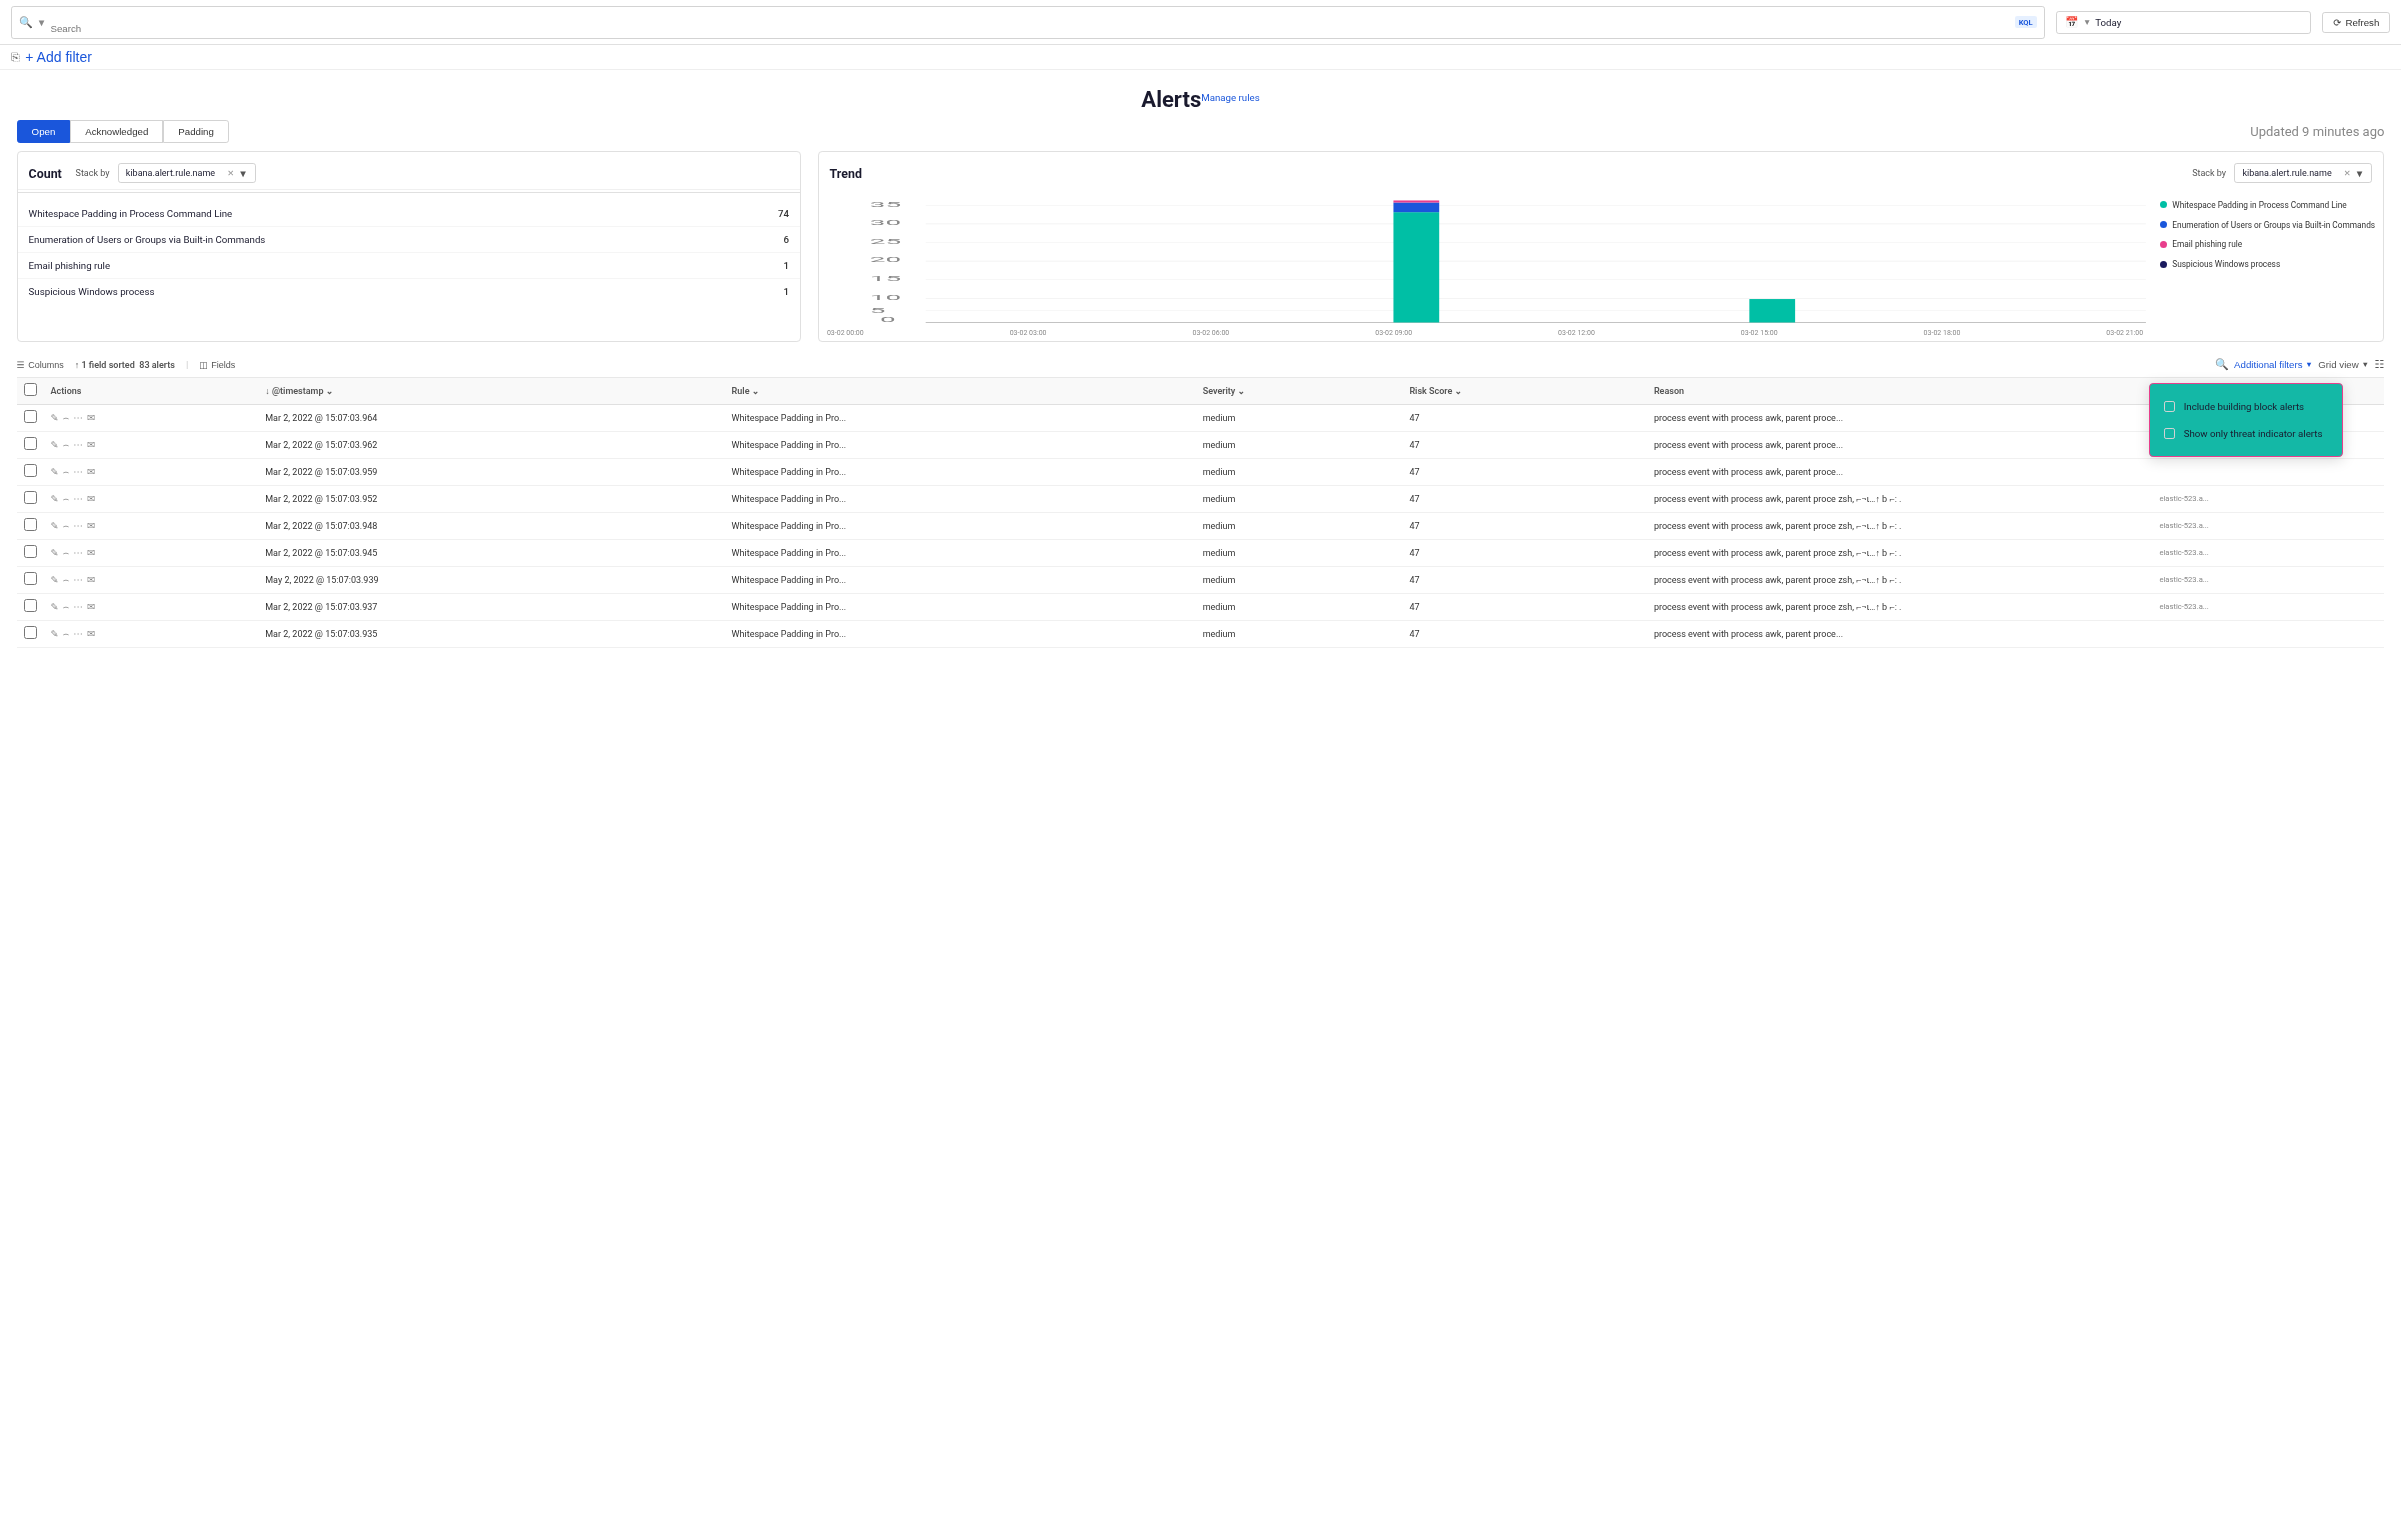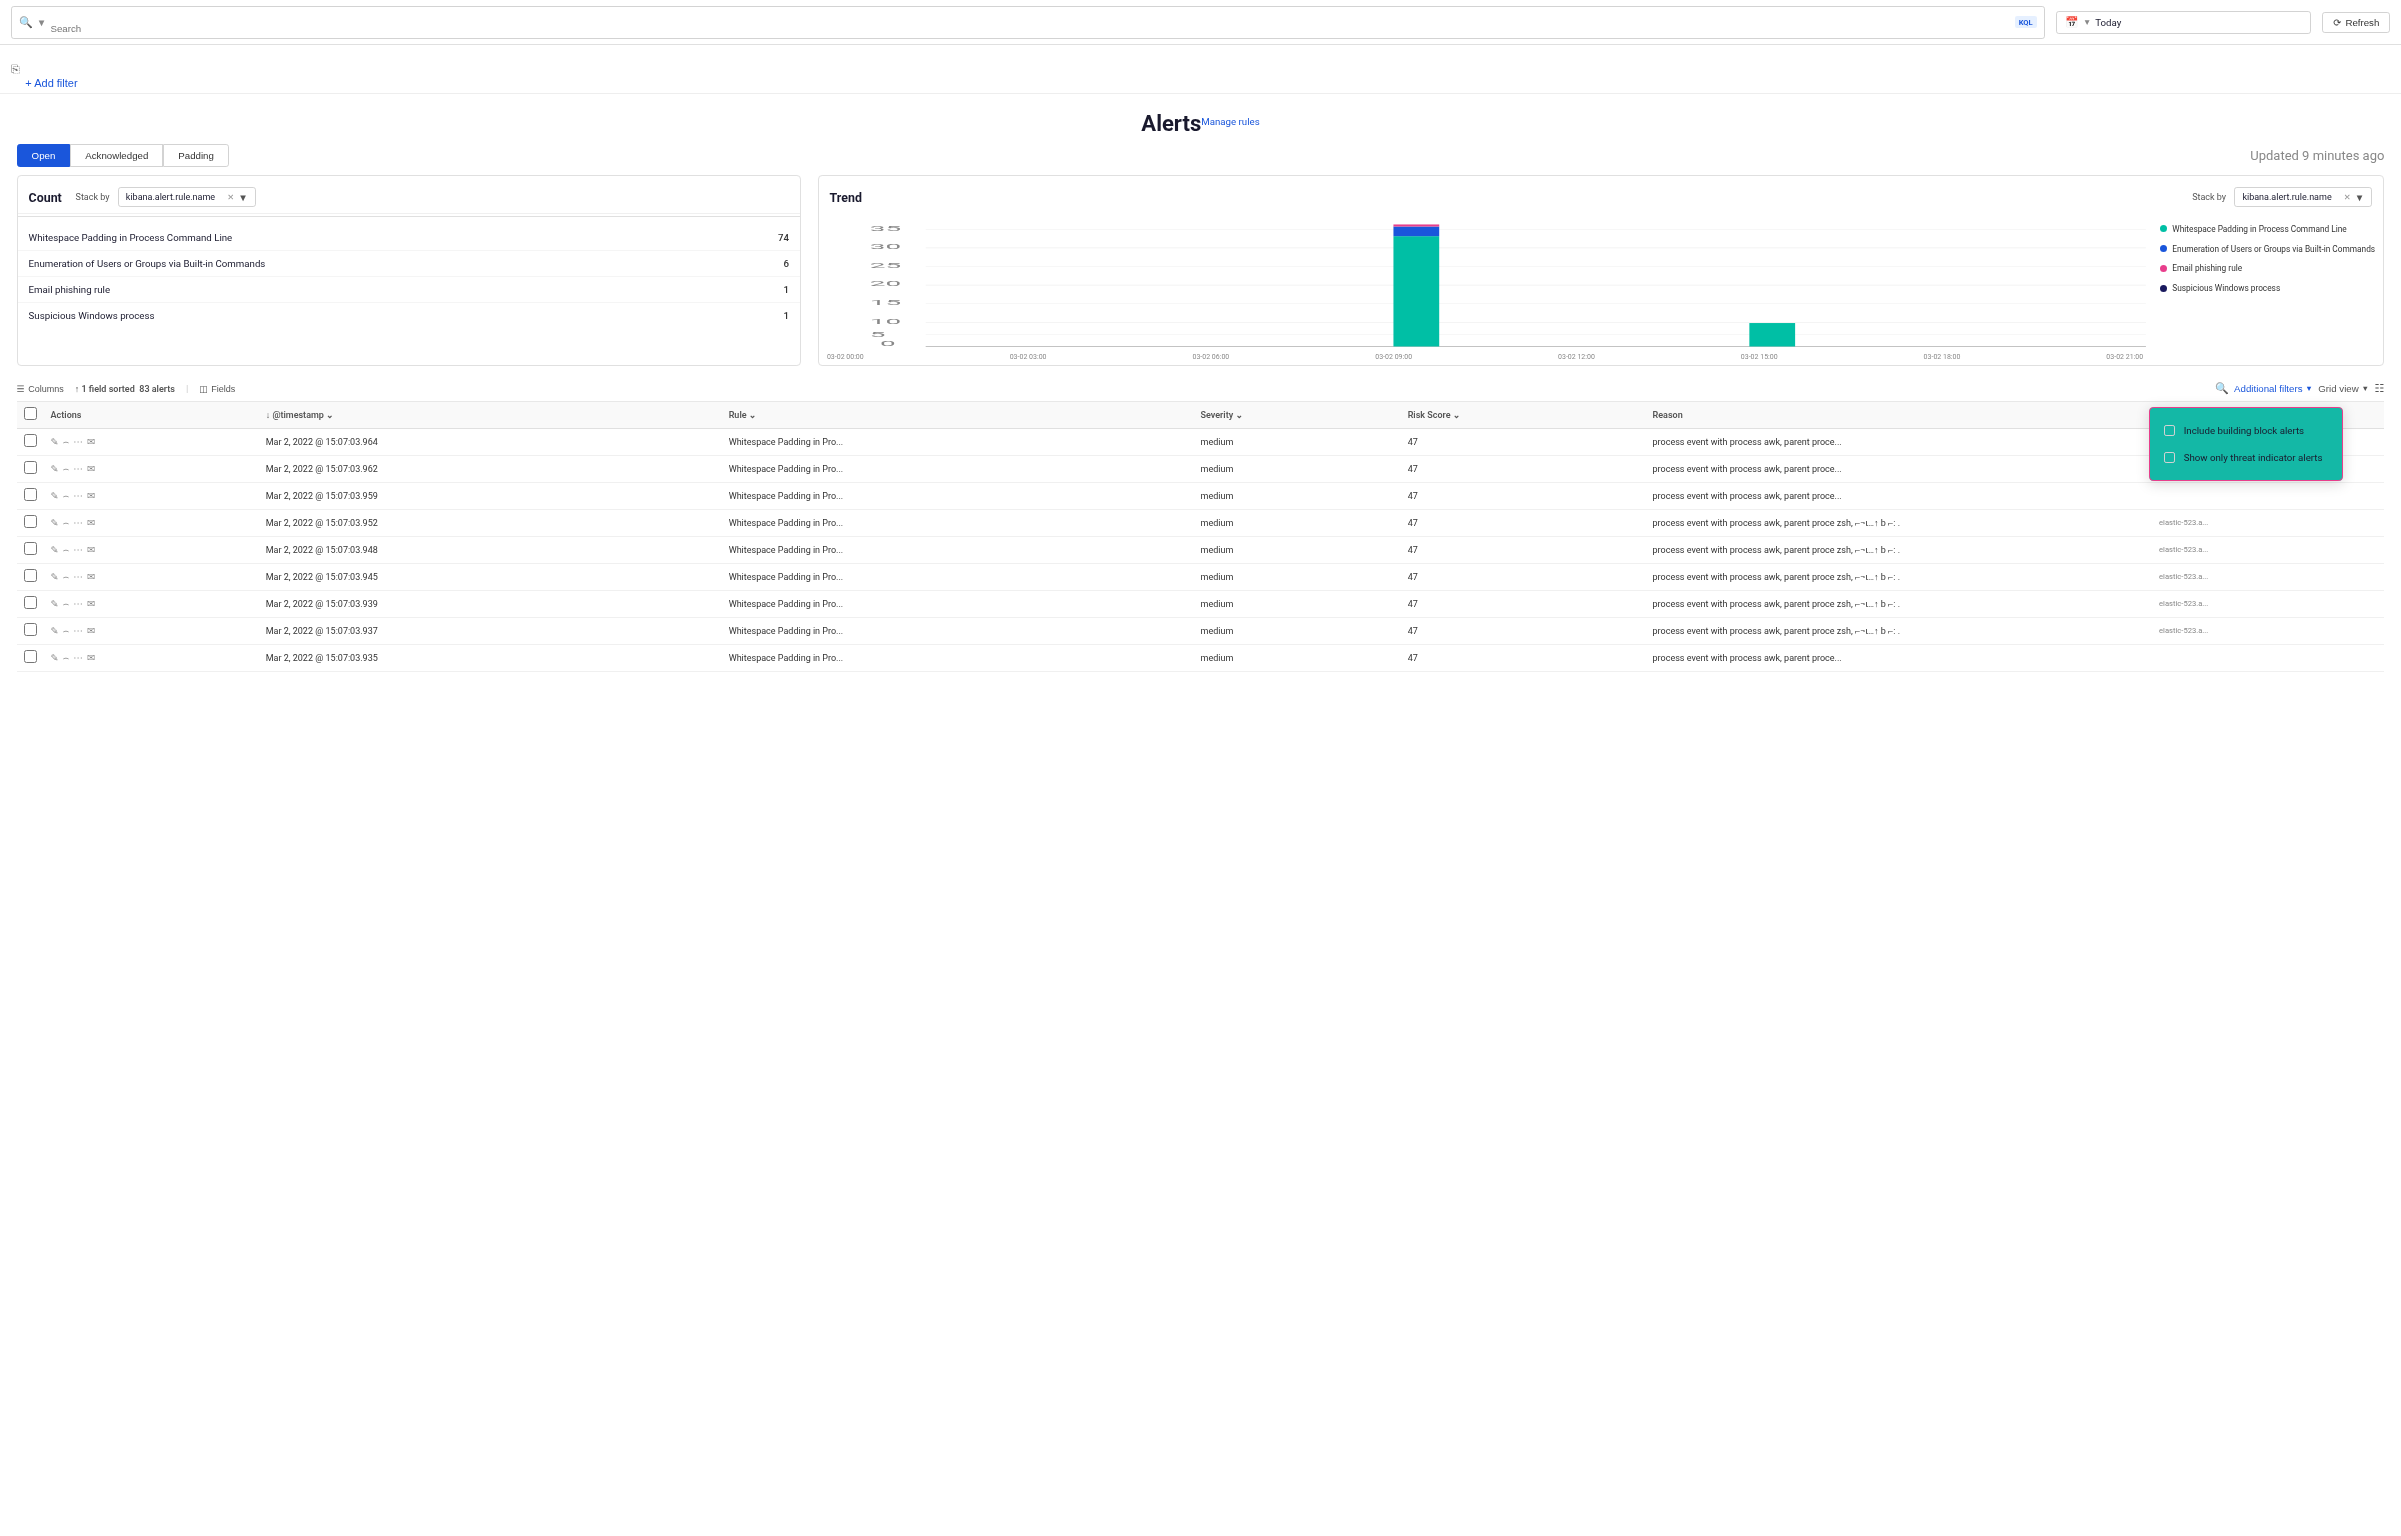--- a/index.html
+++ b/index.html
@@ -14,21 +14,21 @@
     .search-input { border: none; outline: none; flex: 1; font-size: 9.7px; color: #666; background: transparent; margin-top: 12px; }
     .date-picker { display: flex; align-items: center; gap: 4.1px; border: 0.7px solid #d3d3d3; border-radius: 2.8px; padding: 4.1px 8.3px; margin-left: 5.5px; background: #fff; cursor: pointer; }
     .cal-icon { color: #666; font-size: 11px; }
     .refresh-btn { display: flex; align-items: center; gap: 4.1px; border: 0.7px solid #d3d3d3; border-radius: 2.8px; padding: 4.1px 9.7px; background: #fff; cursor: pointer; color: #333; font-size: 9.7px; margin-left: 5.5px; }
 
     
     .filter-bar {
       display: flex; align-items: center; padding: 4.1px 11px; border-bottom: 0.7px solid #eee; gap: 5.5px;
     }
     .filter-icon { color: #666; font-size: 11px; }
-    .add-filter-btn { color: #1a56db; font-size: 11px; cursor: pointer; background: none; border: none; margin-top: 28px; }
+    .add-filter-btn { color: #1a56db; font-size: 14px; cursor: pointer; background: none; border: none; }
 
     
     .page-header {
       display: flex; align-items: flex-start; justify-content: center; padding: 16.6px 16.6px 8.3px 16.6px;
     }
     .page-title { font-size: 22px; font-weight: 700; color: #1a1a2e; }
     .manage-rules-link { color: #1a56db; font-size: 9.7px; cursor: pointer; text-decoration: none; padding-top: 5.5px; }
 
     
     .tabs-row {
@@ -434,21 +434,21 @@
       <tr class="table-row">
         <td class="checkbox-cell"><input type="checkbox" style=""></td>
         <td>
           <div class="action-icons">
             <span class="action-icon">✎</span>
             <span class="action-icon">⌢</span>
             <span class="action-icon">⋯</span>
             <span class="action-icon">✉</span>
           </div>
         </td>
-        <td>Mar 2, 2022 @ 15:07:03.939</td>
+        <td>May 2, 2022 @ 15:07:03.939</td>
         <td>Whitespace Padding in Pro...</td>
         <td class="severity-medium">medium</td>
         <td>47</td>
         <td>process event with process awk, parent proce zsh, ⌐¬ι…↑ b ⌐: .</td>
         <td style="font-size:7.6px; color:#888;">elastic-523.a...</td>
       </tr>
       <tr class="table-row">
         <td class="checkbox-cell"><input type="checkbox" style=""></td>
         <td>
           <div class="action-icons">

